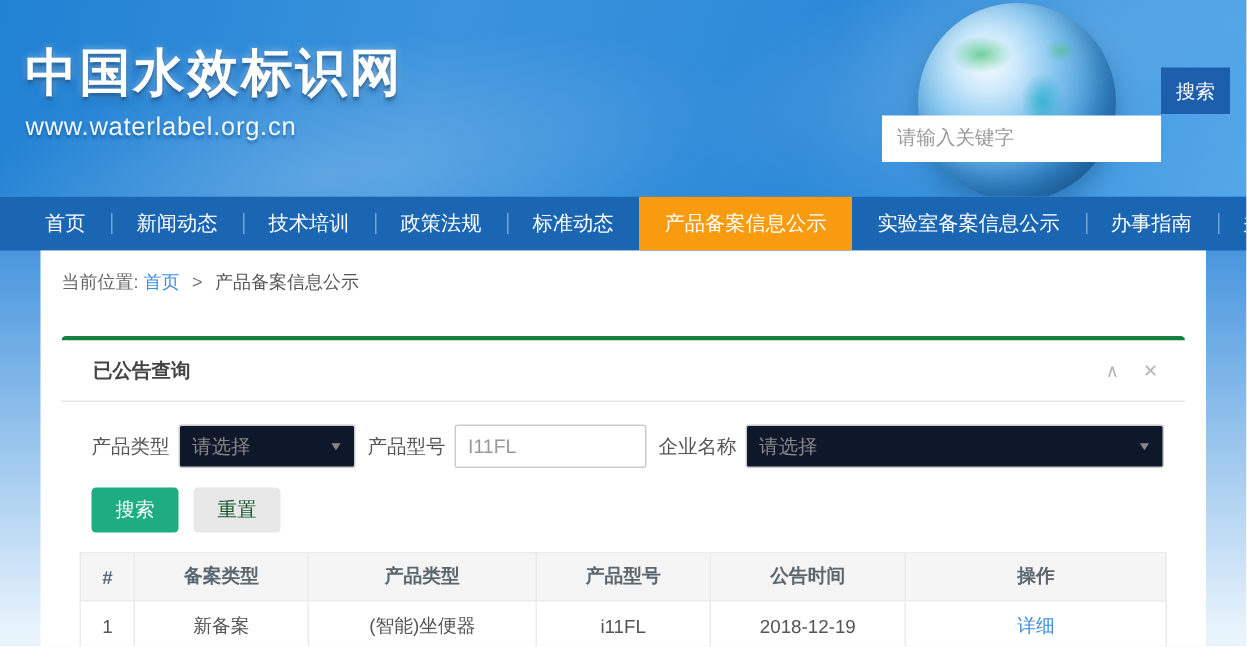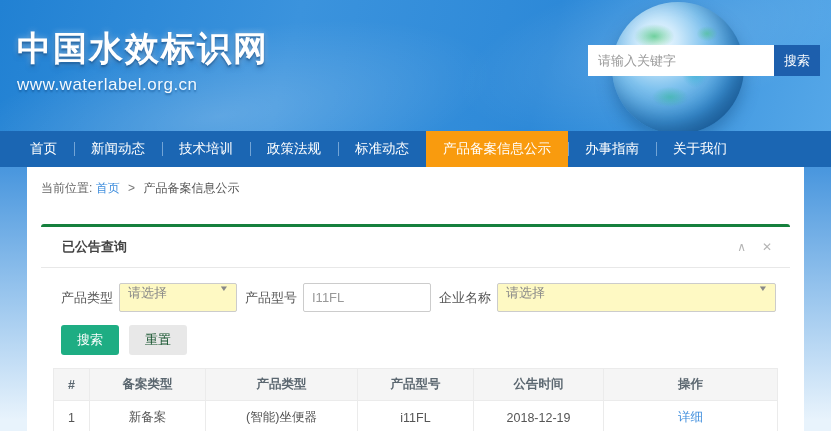--- a/index.html
+++ b/index.html
@@ -45,21 +45,22 @@
     background:
       radial-gradient(ellipse 28px 17px at 32% 26%, rgba(70,195,125,0.75), rgba(70,195,125,0) 72%),
       radial-gradient(ellipse 20px 27px at 63% 50%, rgba(45,175,205,0.85), rgba(45,175,205,0) 72%),
       radial-gradient(ellipse 25px 14px at 44% 72%, rgba(55,185,155,0.6), rgba(55,185,155,0) 72%),
       radial-gradient(ellipse 14px 10px at 72% 24%, rgba(70,195,125,0.55), rgba(70,195,125,0) 75%);
   }
   .search-bar { position: absolute; right: 11px; top: 45px; display: flex; z-index: 5; }
   .search-input {
     width: 186px; height: 31px; border: 0; outline: none; padding: 0 10px;
     font-size: 13px; color: #404040; background: #ffffff;
-    font-family: Liberation Serif, serif;
+    font-family: Liberation Mono, monospace;
+    margin-top: 32px;
   }
   .search-input::placeholder { color: #9a9a9a; }
   .search-btn {
     width: 46px; height: 31px; border: 0; cursor: pointer;
     background: #1d5fad; color: #ffffff; font-size: 13px;
     font-family: "Liberation Sans", sans-serif;
   }
 
   
   .nav { height: 36px; background: #1b66b3; display: flex; padding-left: 13px; overflow: hidden; }
@@ -88,22 +89,22 @@
     padding: 11px 18px 11px 21px; border-bottom: 1px solid #e8e8e8;
   }
   .panel-title { font-size: 13px; font-weight: bold; color: #444; }
   .panel-tools { display: flex; gap: 16px; }
   .panel-tool { color: #b5b5b5; font-size: 12px; cursor: pointer; line-height: 1; }
 
   .panel-body { padding: 15px 12px 0; }
   .form-row { display: flex; align-items: center; }
   .form-label { font-size: 13px; color: #555; margin-left: 8px; white-space: nowrap; }
   .fake-select {
-    display: flex; align-items: flex-start; justify-content: space-between;
-    height: 29px; border: 1px solid #ccc; background: #fef9c3; border-radius: 2px;
+    display: flex; align-items: center; justify-content: space-between;
+    height: 29px; border: 1px solid #ccc; background: #0f172a; border-radius: 2px;
     padding: 0 8px; margin-left: 6px; cursor: pointer;
   }
   .fake-select .sel-text { font-size: 13px; color: #888; }
   .fake-select .sel-arrow { font-size: 8px; color: #888; margin-left: 8px; transform: scaleX(1.3); }
   .sel-product-type { width: 118px; }
   .sel-company { flex: 1; margin-right: 2px; }
   .text-input {
     width: 128px; height: 29px; border: 1px solid #ccc; border-radius: 2px;
     margin-left: 6px; padding: 0 8px; font-size: 13px; color: #999; outline: none;
     font-family: "Liberation Sans", sans-serif;
@@ -148,20 +149,21 @@
     </div>
   </div>
 
   <div class="nav">
     <div class="nav-item">首页</div>
     <div class="nav-item">新闻动态</div>
     <div class="nav-item">技术培训</div>
     <div class="nav-item">政策法规</div>
     <div class="nav-item">标准动态</div>
     <div class="nav-item active">产品备案信息公示</div>
+    <div class="nav-item after-active">实验室备案信息公示</div>
     <div class="nav-item">办事指南</div>
     <div class="nav-item">关于我们</div>
   </div>
 
   <div class="main">
 
     <div class="breadcrumb">
       <span>当前位置:</span>
       <a class="bc-home">首页</a>
       <span class="bc-sep">&gt;</span>

